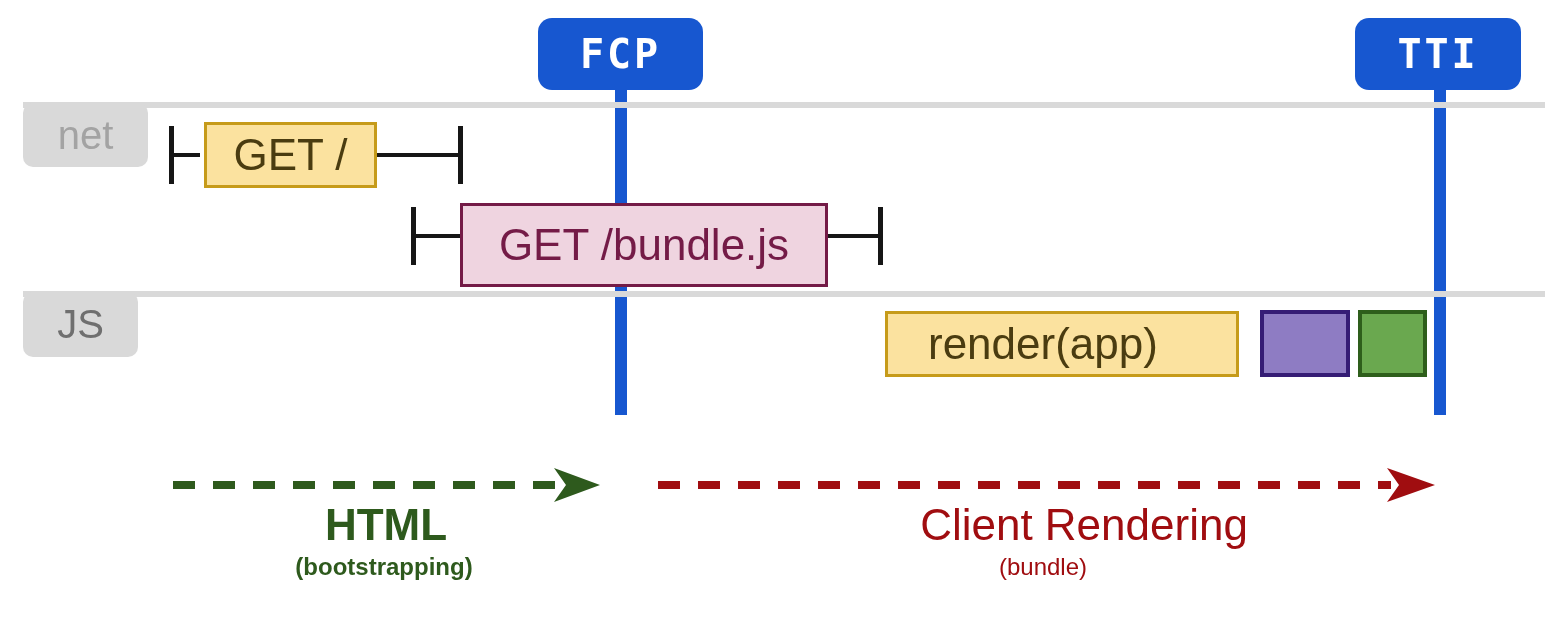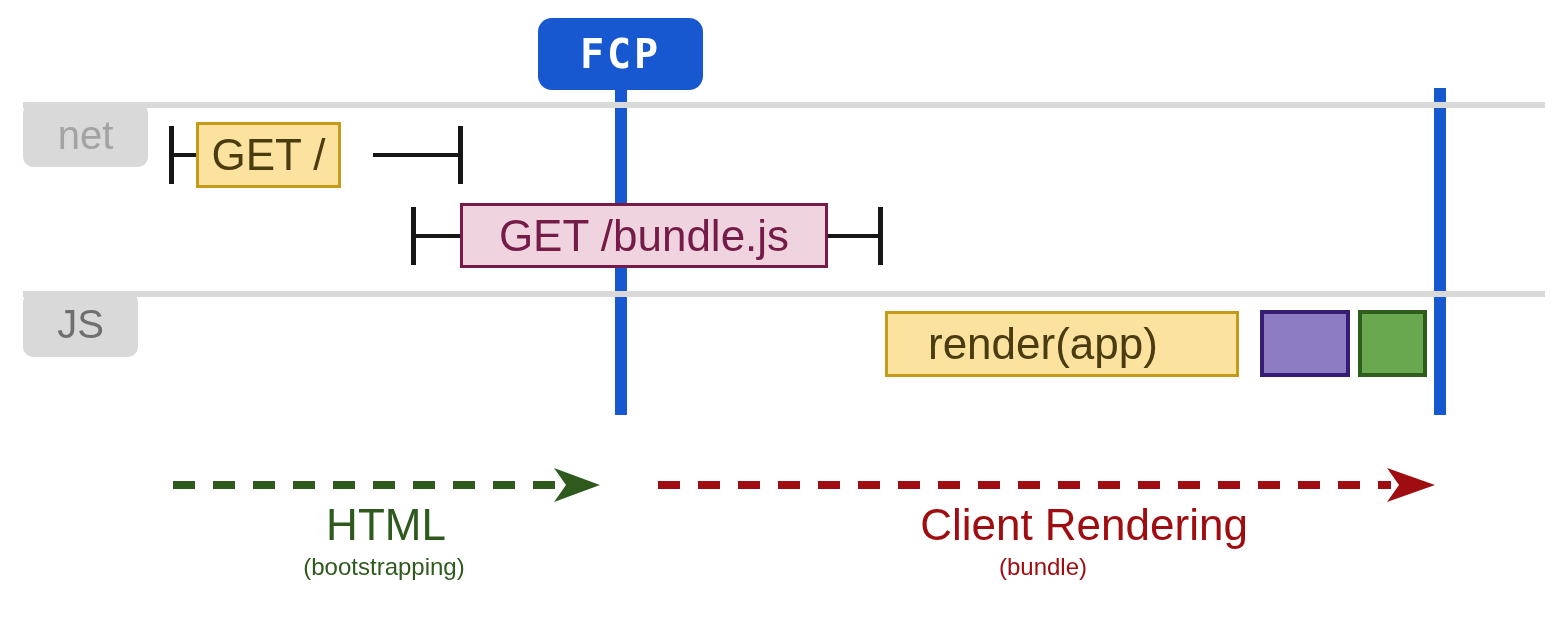--- a/index.html
+++ b/index.html
@@ -41,56 +41,59 @@
   .task.left-align{justify-content:flex-start;padding-left:25px;}
   
   svg.arrow{z-index:5;overflow:visible;}
   .arrow-g line{stroke:var(--phase-green);stroke-width:8;stroke-dasharray:22 18;}
   .arrow-g polygon{fill:var(--phase-green);}
   .arrow-r line{stroke:var(--phase-red);stroke-width:8;stroke-dasharray:22 18;}
   .arrow-r polygon{fill:var(--phase-red);}
   
   .phase-title{transform:translateX(-50%);font-size:44px;white-space:nowrap;z-index:5;}
   .phase-sub{transform:translateX(-50%);font-size:24px;white-space:nowrap;z-index:5;}
-  .phase-green-text{color:var(--phase-green);}
+  .phase-green-text{color:var(--phase-green);font-weight:bold;}
   .phase-red-text{color:var(--phase-red);}
 </style>
 </head>
 <body>
 
 <div id="canvas">
 
   <div class="abs vline" style="left:615px;"></div>
   <div class="abs vline" style="left:1434px;"></div>
 
   <div class="abs lane-line net"></div>
   <div class="abs lane-line js"></div>
 
   <div class="abs badge" style="left:538px;width:165px;">
     <span>FCP</span>
   </div>
+  <div class="abs badge" style="left:1355px;width:166px;">
+    <span>TTI</span>
+  </div>
 
   <div class="abs lane-label js">
     <span>JS</span>
   </div>
   <div class="abs lane-label net">
     <span>net</span>
   </div>
 
   <div class="abs tick" style="left:169px;top:126px;"></div>
   <div class="abs wline" style="left:174px;top:153px;width:26px;"></div>
-  <div class="abs task yellow" style="left:196px;top:122px;width:145px;height:66px;">
+  <div class="abs task yellow" style="left:204px;top:122px;width:173px;height:66px;">
     <span>GET /</span>
   </div>
   <div class="abs wline" style="left:373px;top:153px;width:85px;"></div>
   <div class="abs tick" style="left:458px;top:126px;"></div>
 
   <div class="abs tick" style="left:411px;top:207px;"></div>
   <div class="abs wline" style="left:416px;top:234px;width:44px;"></div>
-  <div class="abs task pink" style="left:460px;top:203px;width:368px;height:65px;">
+  <div class="abs task pink" style="left:460px;top:203px;width:368px;height:84px;">
     <span>GET /bundle.js</span>
   </div>
   <div class="abs wline" style="left:828px;top:234px;width:50px;"></div>
   <div class="abs tick" style="left:878px;top:207px;"></div>
 
   <div class="abs task yellow left-align" style="left:885px;top:311px;width:354px;height:66px;padding-left:40px;">
     <span>render(app)</span>
   </div>
   <div class="abs task purple" style="left:1260px;top:310px;width:90px;height:67px;"></div>
   <div class="abs task green" style="left:1358px;top:310px;width:69px;height:67px;"></div>

